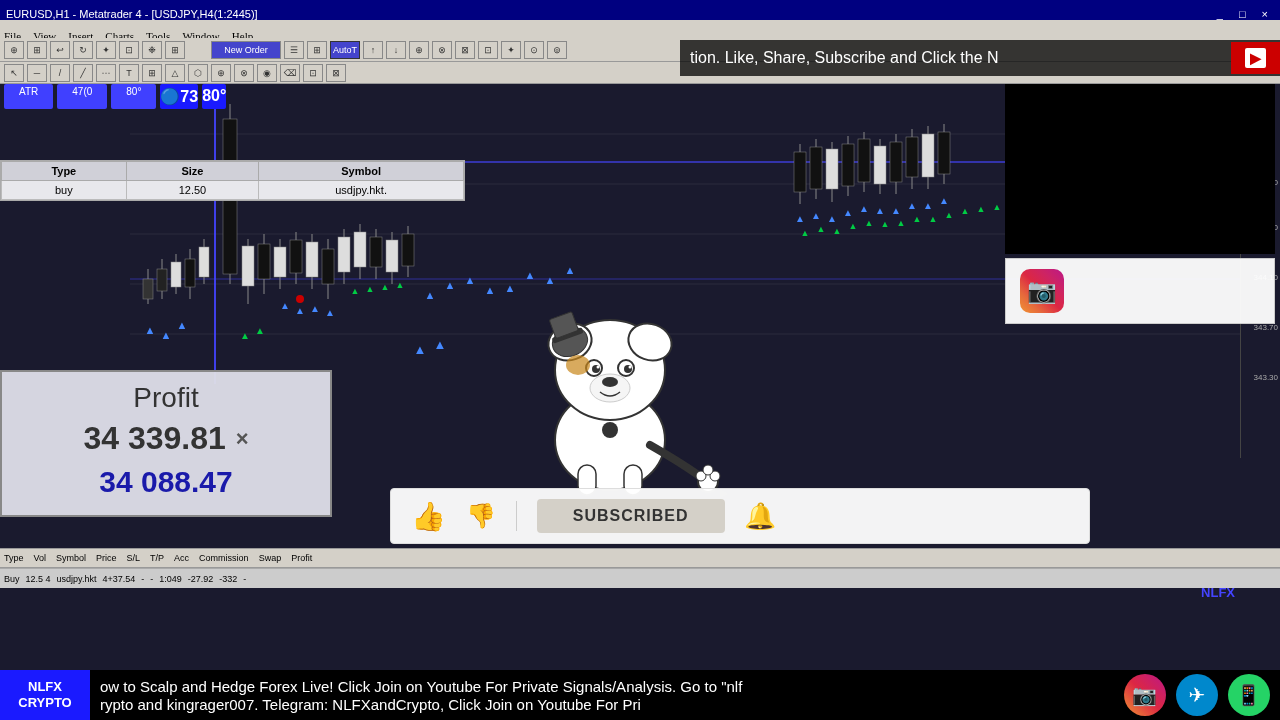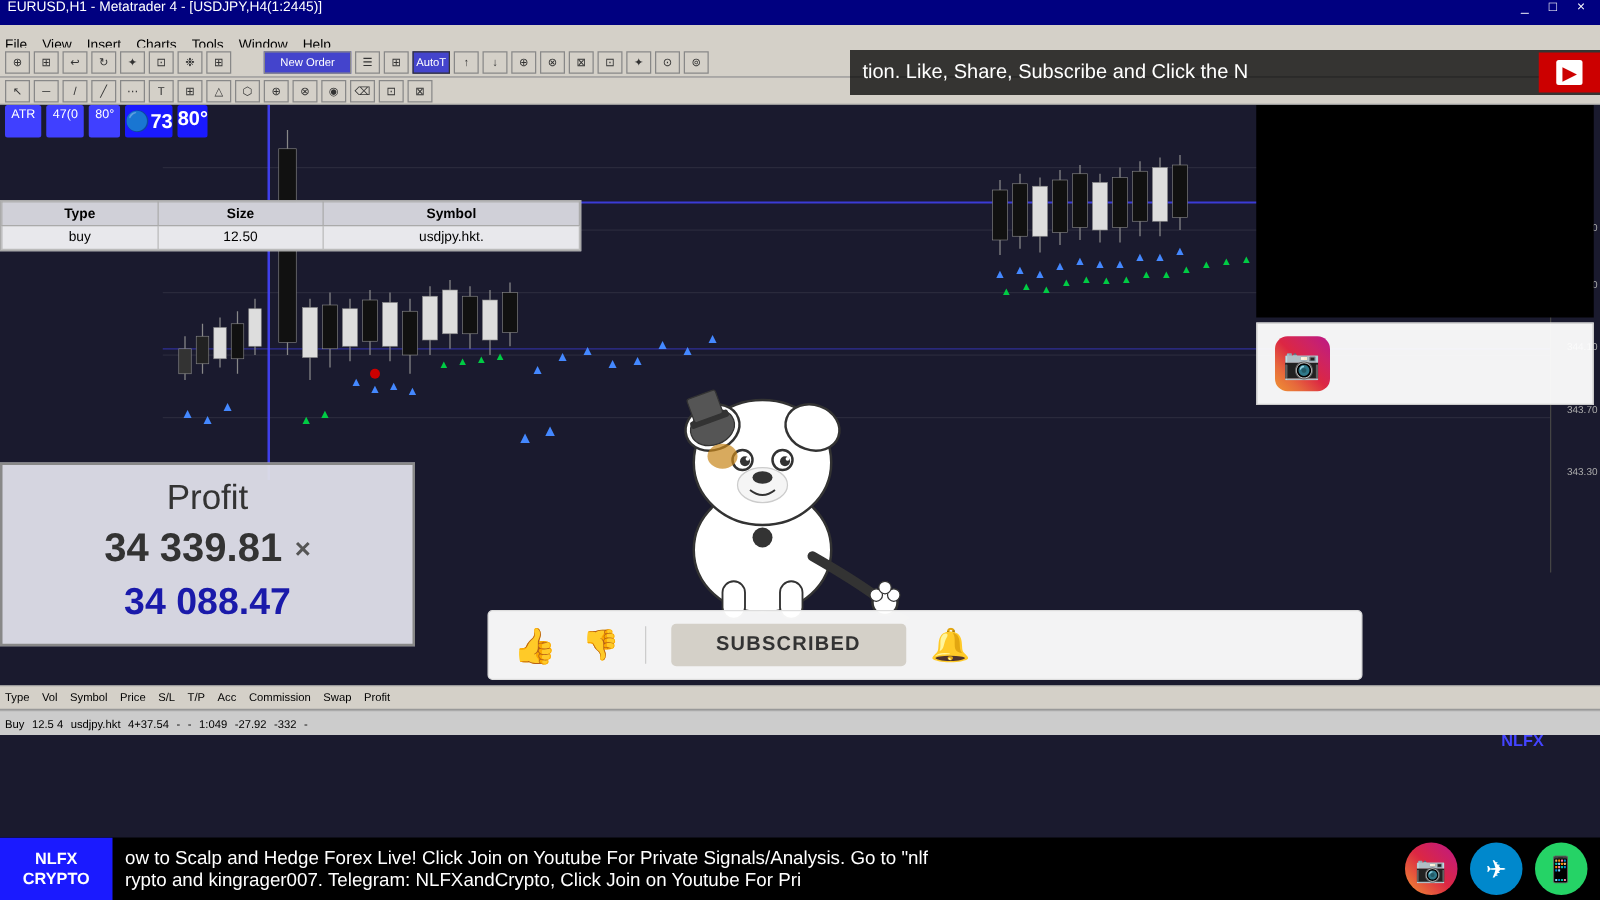--- a/index.html
+++ b/index.html
@@ -13,38 +13,39 @@
     }
 
     #title-bar {
       position: absolute;
       top: 0; left: 0; right: 0;
       height: 20px;
       background: #000080;
       color: white;
       font-size: 11px;
       display: flex;
-      align-items: flex-start;
+      align-items: flex-end;
       padding: 0 6px;
       z-index: 10;
     }
 
     #menu-bar {
       position: absolute;
       top: 20px; left: 0; right: 0;
       height: 32px;
       background: #d4d0c8;
       border-bottom: 1px solid #999;
       display: flex;
       align-items: center;
       padding: 0 4px;
       font-size: 11px;
       color: #000;
       gap: 12px;
       z-index: 10;
+      font-family: Liberation Serif, serif;
     }
 
     #toolbar1 {
       position: absolute;
       top: 38px; left: 0; right: 0;
       height: 24px;
       background: #d4d0c8;
       border-bottom: 1px solid #999;
       display: flex;
       align-items: center;
@@ -84,21 +85,21 @@
       top: 84px; left: 4px;
       display: flex;
       gap: 4px;
       z-index: 10;
     }
 
     .indicator-box {
       background: #4040ff;
       color: white;
       font-size: 10px;
-      padding: 2px 5px;
+      padding: 2px 15px;
       border-radius: 2px;
     }
 
     .indicator-box-large {
       background: #1a1aff;
       color: white;
       font-size: 16px;
       font-weight: bold;
       padding: 3px 0;
       border-radius: 2px;

